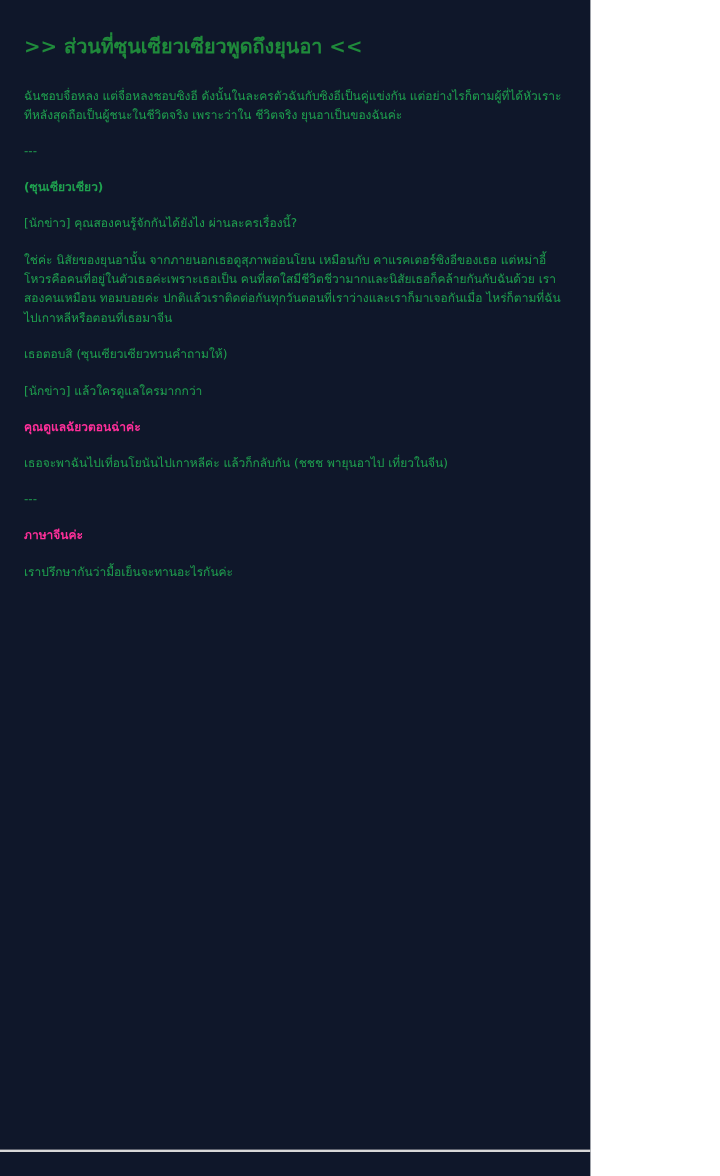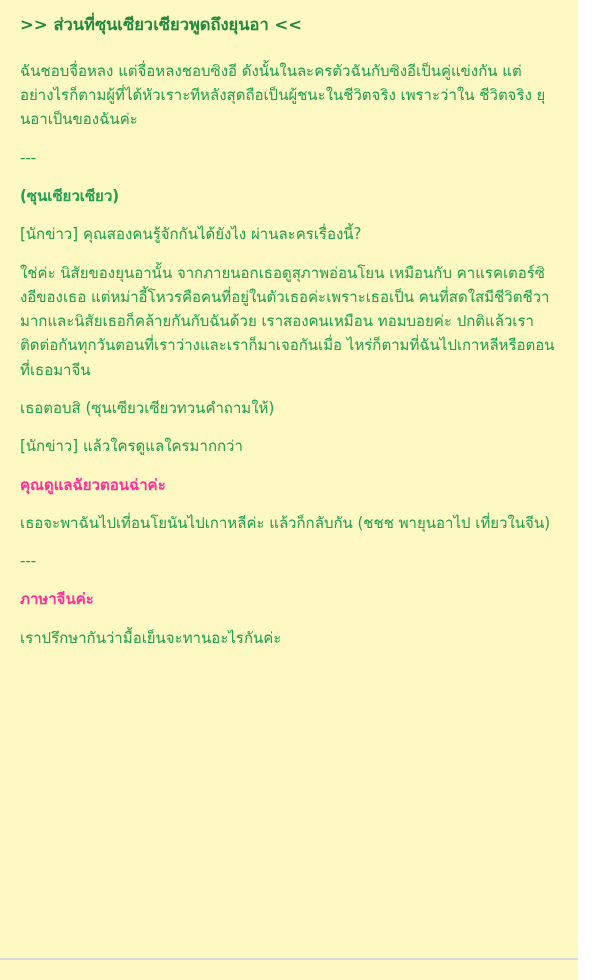--- a/index.html
+++ b/index.html
@@ -8,36 +8,36 @@
     background: #ffffff;
   }
   body {
     width: 600px;
     height: 980px;
     font-family: "DejaVu Sans", "Liberation Sans", sans-serif;
     overflow: hidden;
   }
   .page {
     position: relative;
-    width: 578px;
+    width: 492px;
     height: 980px;
     box-sizing: border-box;
-    padding: 12px 20px 0 20px;
-    background: #fef9c3;
+    padding: 26px 20px 0 20px;
+    background: #0f172a;
   }
   .bottom-rule {
     position: absolute;
     left: 0;
     right: 0;
     bottom: 20px;
     height: 2px;
     background: #d8d8d8;
   }
   .block {
-    font-size: 15px;
+    font-size: 10px;
     line-height: 1.62;
     margin: 0 0 14px 0;
     word-wrap: break-word;
   }
   .heading {
     font-weight: bold;
     font-size: 16.5px;
     color: #1f8a3b;
     margin-bottom: 20px;
   }

